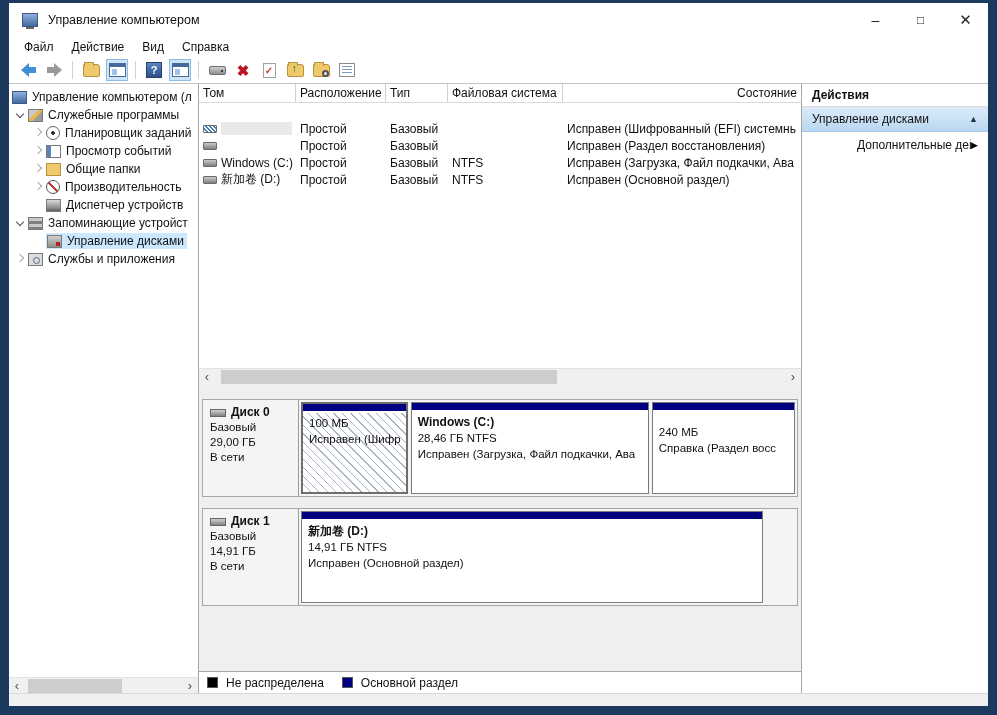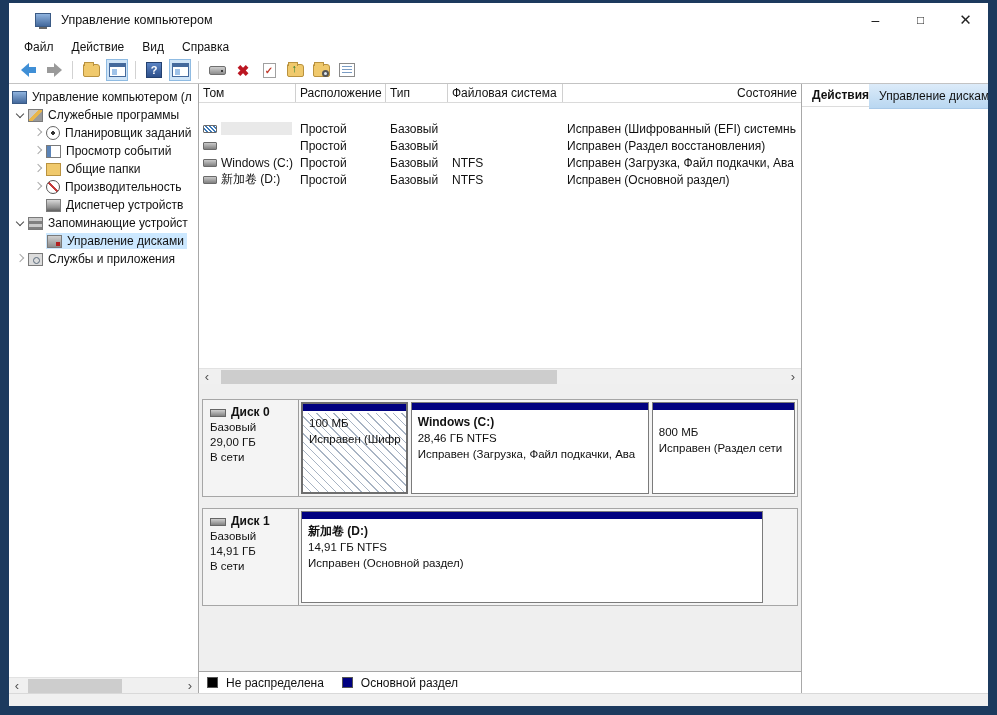--- a/index.html
+++ b/index.html
@@ -2,21 +2,21 @@
 <html><head>
 <meta charset="utf-8">
 <style>
   * { margin:0; padding:0; box-sizing:border-box; }
   html,body { width:997px; height:715px; }
   body { font-family:"Liberation Sans", sans-serif; font-size:12px; color:#111; }
   .frame { width:997px; height:715px; background:#1c3a5e; padding:3px 9px 9px 9px; }
   .window { width:100%; height:100%; background:#fff; display:flex; flex-direction:column; overflow:hidden; }
 
   
-  .titlebar { height:33px; display:flex; align-items:center; padding-left:26px; background:#fff; flex:none; }
+  .titlebar { height:33px; display:flex; align-items:center; padding-left:13px; background:#fff; flex:none; }
   .app-icon { width:16px; height:14px; background:linear-gradient(#8fb3de,#44699c); border:1px solid #3a5a85; position:relative; flex:none; }
   .app-icon::after { content:""; position:absolute; left:3px; right:3px; bottom:-3px; height:2px; background:#666; }
   .title-text { margin-left:10px; font-size:12.5px; }
   .win-controls { margin-left:auto; display:flex; height:100%; }
   .win-btn { width:45px; display:flex; align-items:center; justify-content:center; font-size:14px; color:#222; cursor:default; }
   .win-btn.max { font-size:12px; }
   .win-btn.close { font-size:15px; }
 
   
   .menubar { height:21px; display:flex; align-items:center; padding-left:6px; flex:none; }
@@ -45,21 +45,21 @@
   .ico-doc { width:13px; height:15px; background:#fff; border:1px solid #a0a0a0; display:flex; align-items:center; justify-content:center; font-size:10px; font-weight:bold; color:#c0392b; }
   .ico-up { position:absolute; left:4px; top:-2px; color:#1d7a2d; font-weight:bold; font-size:11px; line-height:1; }
   .ico-mag { position:absolute; right:0px; bottom:-1px; width:7px; height:7px; border:2px solid #555; border-radius:50%; background:#dfe9f3; }
   .ico-tasks { width:16px; height:14px; background:#fff; border:1px solid #8a8a8a; padding:2px; display:flex; flex-direction:column; gap:2px; }
   .ico-tasks i { display:block; height:1px; background:#7a9cc4; }
 
   
   .content { flex:1; display:flex; min-height:0; }
   .tree-panel { width:190px; flex:none; border-right:1px solid #a8a8a8; display:flex; flex-direction:column; background:#fff; }
   .center-panel { flex:1; min-width:0; border-right:1px solid #a8a8a8; display:flex; flex-direction:column; background:#fff; }
-  .actions-panel { width:186px; flex:none; background:#fff; display:flex; flex-direction:row; }
+  .actions-panel { width:186px; flex:none; background:#fff; display:flex; flex-direction:column; }
 
   
   .tree-body { flex:1; padding-top:4px; overflow:hidden; }
   .trow { height:18px; display:flex; align-items:center; white-space:nowrap; }
   .trow.l0 { padding-left:3px; }
   .trow.l1 { padding-left:2px; }
   .trow.l2 { padding-left:20px; }
   .chev { width:17px; height:16px; display:inline-flex; align-items:center; justify-content:center; flex:none; }
   .chev::before { content:""; width:5px; height:5px; border-right:1.6px solid #4d4d4d; border-bottom:1.6px solid #4d4d4d; transform:rotate(45deg); margin-top:-2px; }
   .chev.right::before { border-color:#a9a9a9; transform:rotate(-45deg); }
@@ -362,22 +362,22 @@
               <div class="bar"></div>
               <div class="pbody">
                 <div class="ptitle">Windows  (C:)</div>
                 <div>28,46 ГБ NTFS</div>
                 <div>Исправен (Загрузка, Файл подкачки, Ава</div>
               </div>
             </div>
             <div class="part" style="width:28.9%;">
               <div class="bar"></div>
               <div class="pbody" style="padding-top:12px;">
-                <div>800 МБ</div>
-                <div>Исправен (Раздел сети</div>
+                <div>240 МБ</div>
+                <div>Справка (Раздел восс</div>
               </div>
             </div>
           </div>
         </div>
 
         <div class="disk-row">
           <div class="disk-label">
             <div class="dname">
                   <span class="disk-ic"></span>
                   <span>Диск 1</span>

